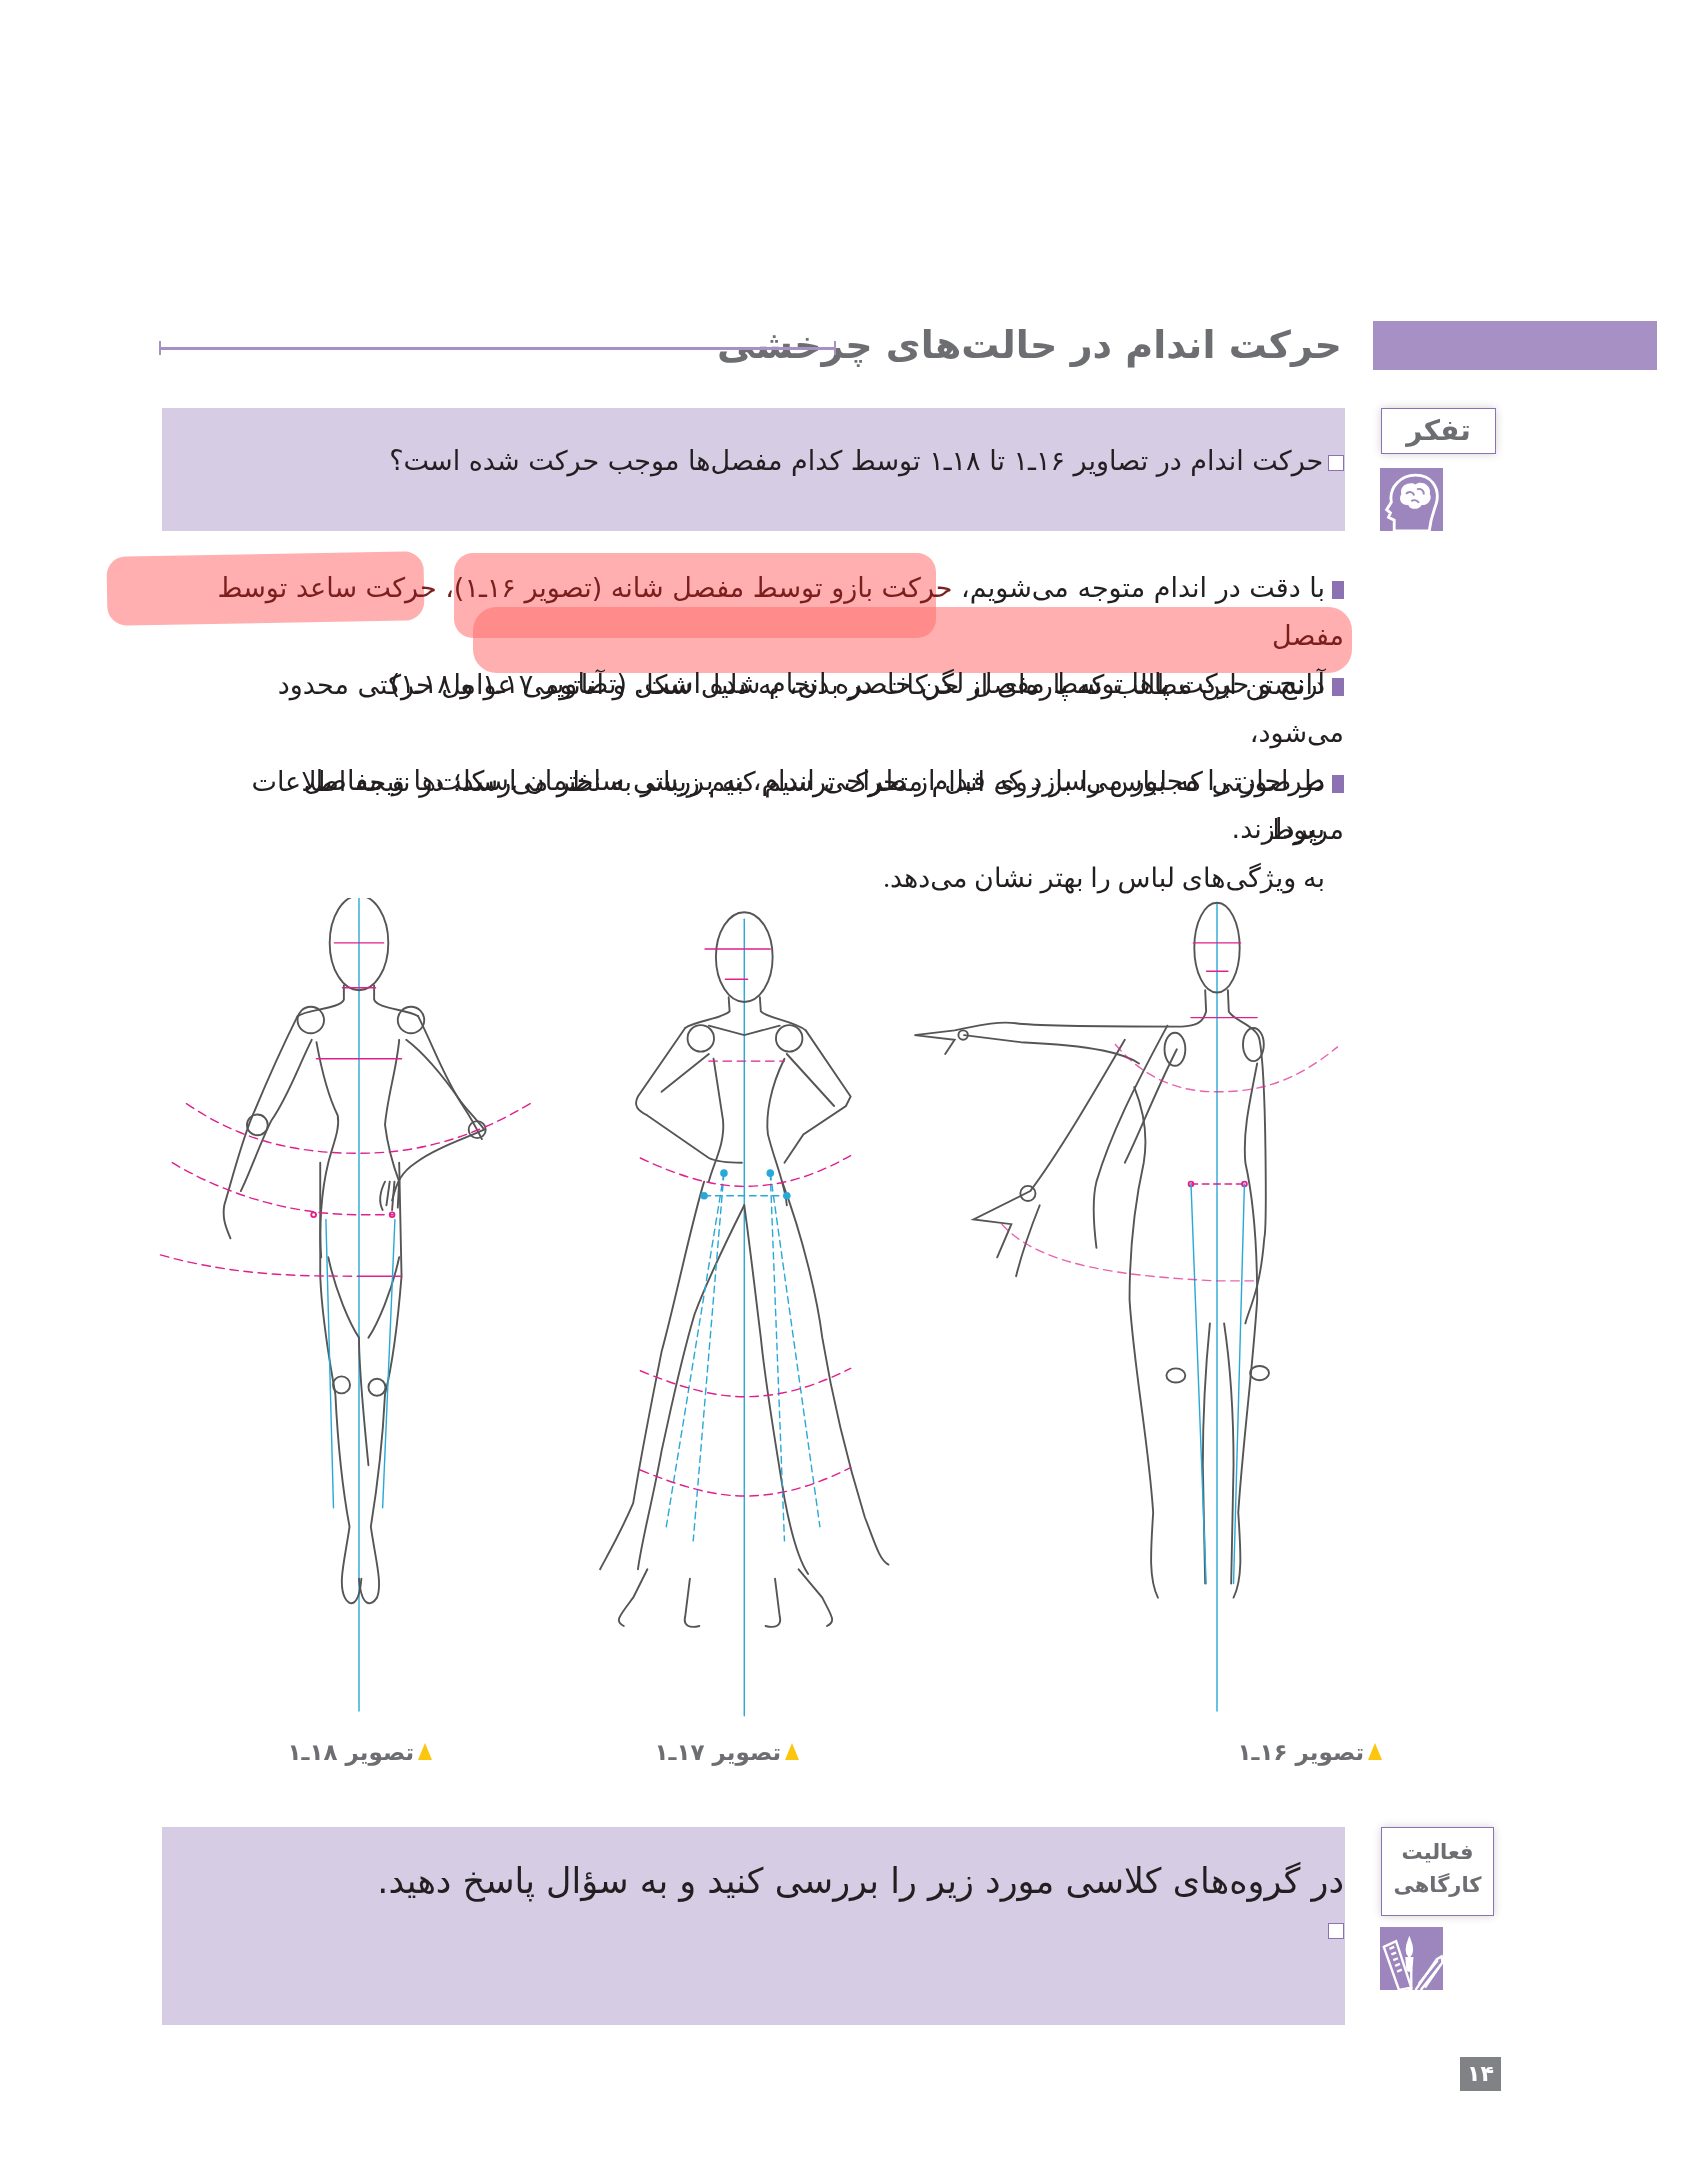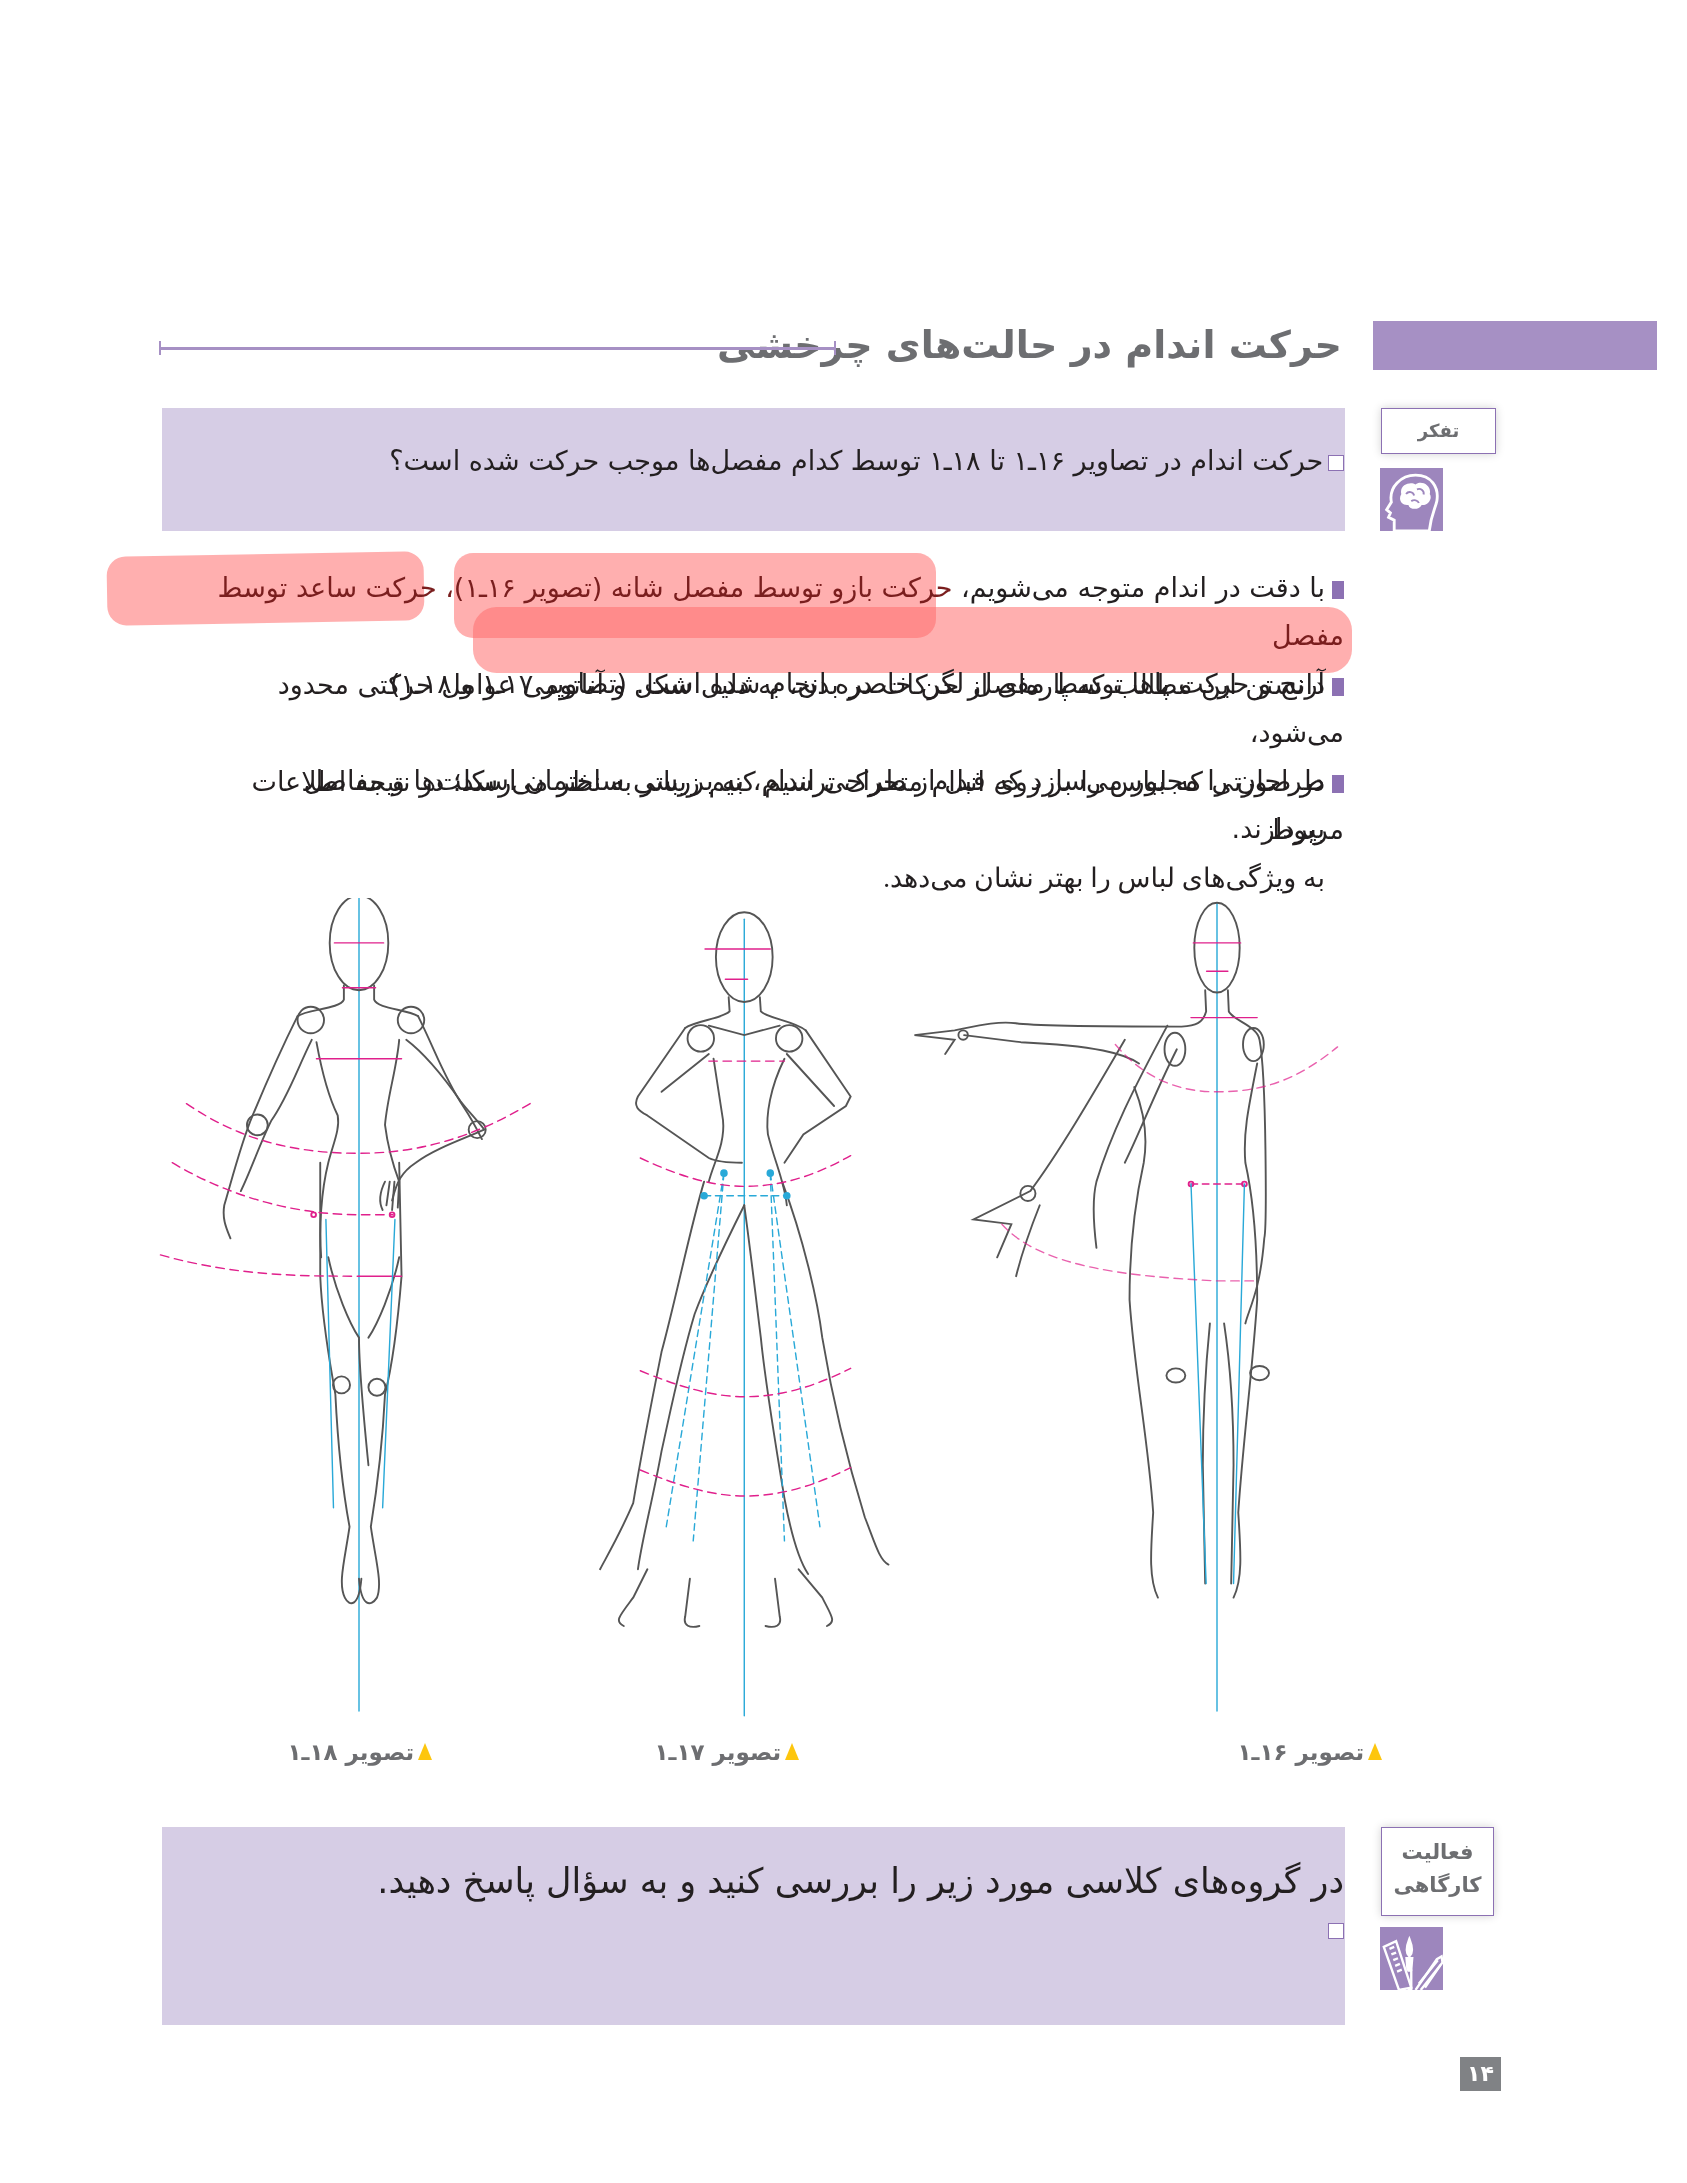--- a/index.html
+++ b/index.html
@@ -9,21 +9,21 @@
   
   .hdr-bar { left:1373px; top:321px; width:284px; height:49px; background:#a690c4; }
   .hdr-title { right:345px; top:312px; height:66px; line-height:66px; font-size:38px; font-weight:bold;
                color:#6d6e71; direction:rtl; white-space:nowrap; letter-spacing:-0.9px; }
   .hdr-line { left:159px; top:347px; width:677px; height:2.8px; background:#a690c4; }
   .hdr-line::before, .hdr-line::after { content:""; position:absolute; top:-6.1px; width:1.9px; height:14px; background:#a690c4; }
   .hdr-line::before { left:0; } .hdr-line::after { right:0; }
   
   .tag { background:#fff; border:1.4px solid #8c71b3; box-shadow:0 0 8.5px rgba(0,0,0,0.18);
          color:#6d6e71; font-weight:bold; text-align:center; direction:rtl; }
-  .tag-think { left:1381px; top:408px; width:113px; height:44px; line-height:44px; font-size:18px; }
+  .tag-think { left:1381px; top:408px; width:113px; height:44px; line-height:44px; font-size:28px; }
   .tag-activity { left:1381px; top:1827px; width:113px; height:89px; font-size:21px; line-height:33px; padding-top:7.6px; box-sizing:border-box; }
   .icon-box { background:#9d86bd; }
   .brain-icon { left:1380px; top:468px; width:63px; height:63px; }
   .tools-icon { left:1380px; top:1927px; width:63px; height:63px; }
   
   .pbox { background:#d6cde5; }
   .think-box { left:162px; top:408px; width:1183px; height:123px; }
   .activity-box { left:162px; top:1827px; width:1183px; height:198px; }
   .rtl { direction:rtl; text-align:right; }
   .q-text { right:343px; top:439px; font-size:27px; line-height:43px; white-space:nowrap; }

